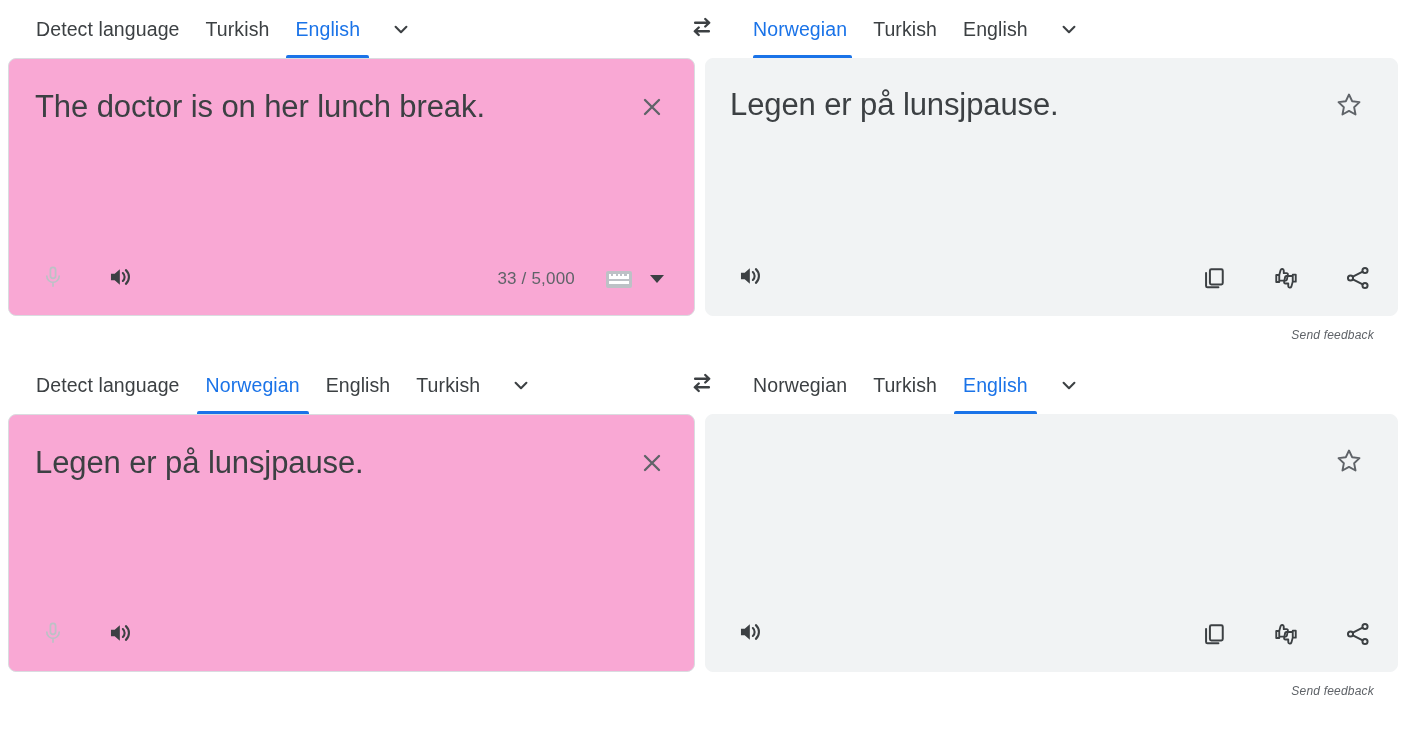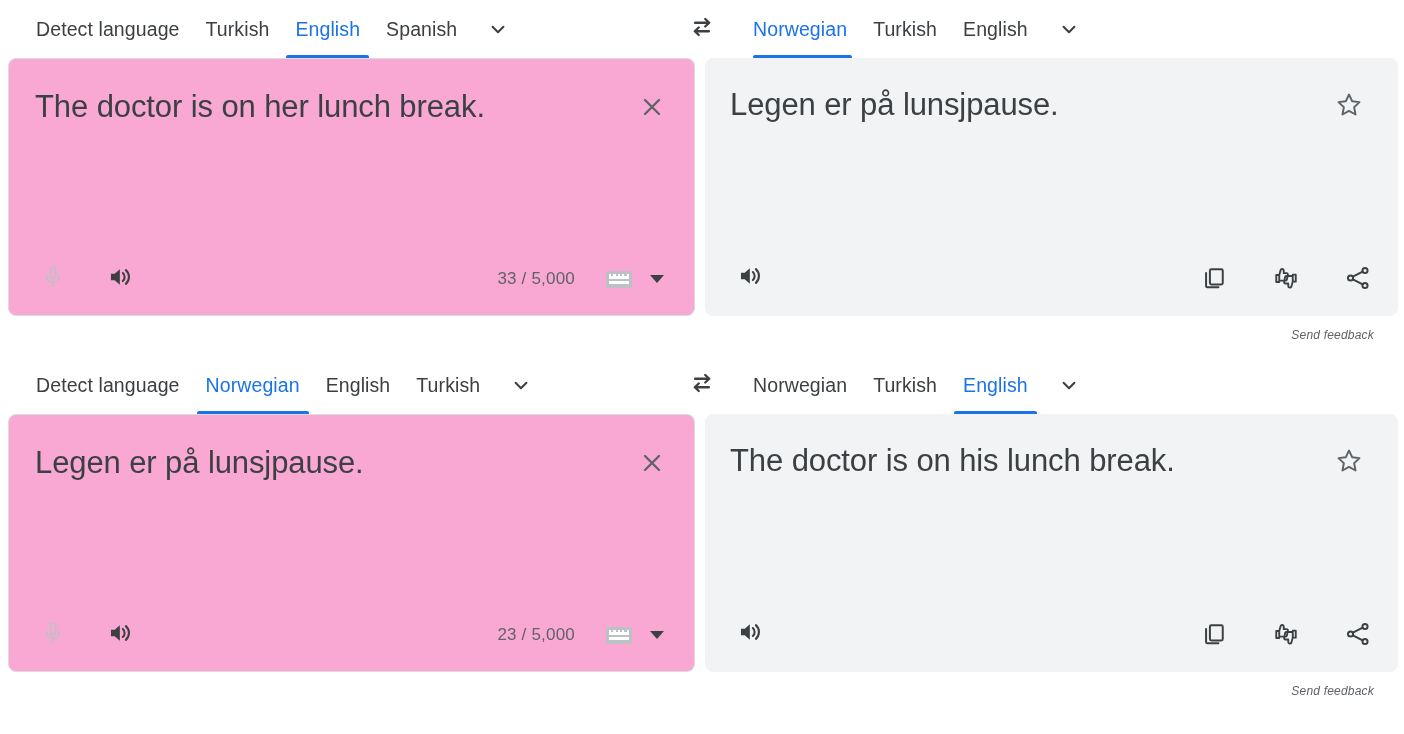--- a/index.html
+++ b/index.html
@@ -210,21 +210,20 @@
 
 <div class="page">
 
   <div class="tblock">
 
     <div class="lang-bar">
       <div class="lang-group src">
         <button class="lang-tab">Detect language</button>
         <button class="lang-tab">Turkish</button>
         <button class="lang-tab active">English</button>
-        <button class="lang-tab">Spanish</button>
         <div class="chev">
           <span>
             <svg width="26" height="26" viewBox="0 0 24 24">
                 <path d="M7 10l5 5 5-5" fill="none" stroke="#3c4043" stroke-width="1.9" stroke-linecap="round" stroke-linejoin="round"></path>
               </svg>
           </span>
         </div>
       </div>
 
       <div class="swap-btn">
@@ -411,34 +410,24 @@
             <div class="icon-btn">
               <span>
                 <svg width="28" height="28" viewBox="0 0 24 24">
                   <path d="M3.4 9.2h3.2L11 5.4v13.2L6.6 14.8H3.4z" fill="#3c4043"></path>
                   <path d="M13.6 8.6a4.6 4.6 0 0 1 0 6.8" fill="none" stroke="#3c4043" stroke-width="1.8" stroke-linecap="round"></path>
                   <path d="M16.2 6.1a8 8 0 0 1 0 11.8" fill="none" stroke="#3c4043" stroke-width="1.8" stroke-linecap="round"></path>
                 </svg>
               </span>
             </div>
           </div>
-          <div class="foot-right">
-            <div class="charcount">23 / 5,000</div>
-            <div class="kbd-btn">
-              <span class="kbd"></span>
-            </div>
-            <div class="kbd-caret">
-              <span class="caret-tri"></span>
-            </div>
-          </div>
         </div>
       </div>
 
       <div class="panel-tgt">
-        <div class="panel-text">The doctor is on his lunch break.</div>
         <div class="star-btn">
           <span>
             <svg width="30" height="30" viewBox="0 0 24 24">
                 <path d="M12 3.6l2.55 5.4 5.85.72-4.3 4.04 1.13 5.84L12 16.72l-5.23 2.88 1.13-5.84-4.3-4.04 5.85-.72z" fill="none" stroke="#5f6368" stroke-width="1.5" stroke-linejoin="round"></path>
               </svg>
           </span>
         </div>
         <div class="tgt-speaker icon-btn">
           <span>
             <svg width="28" height="28" viewBox="0 0 24 24">

